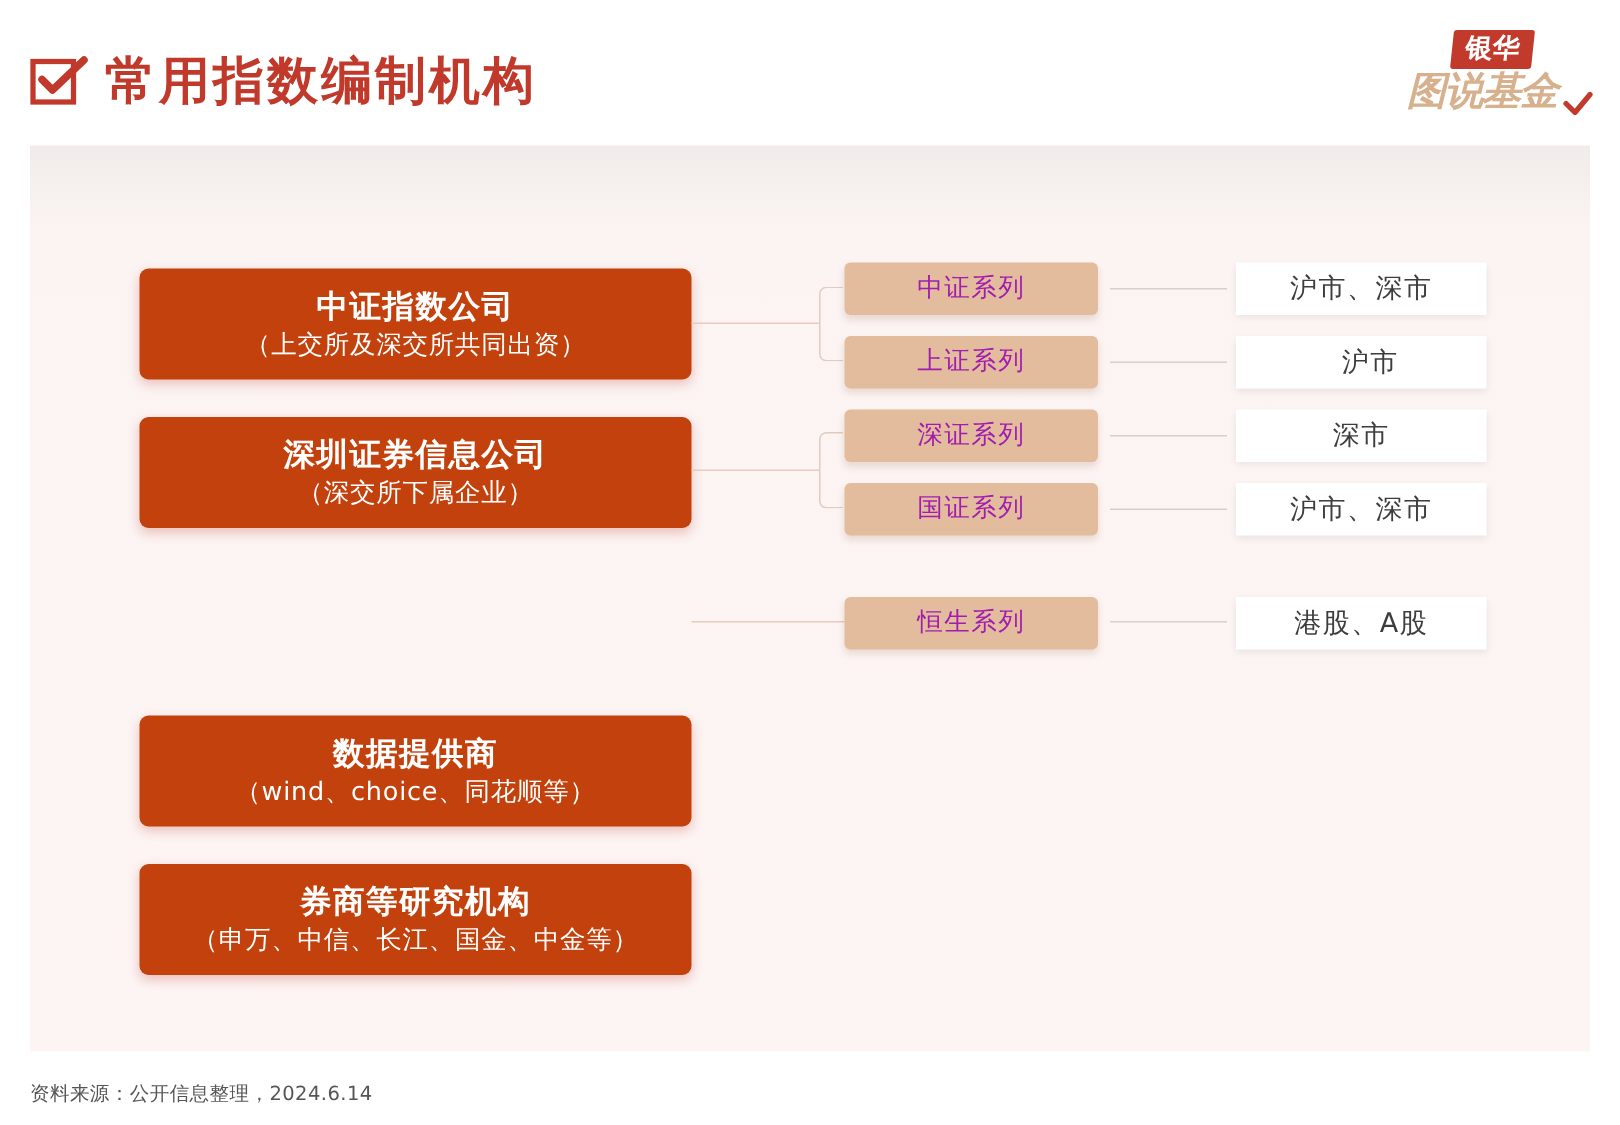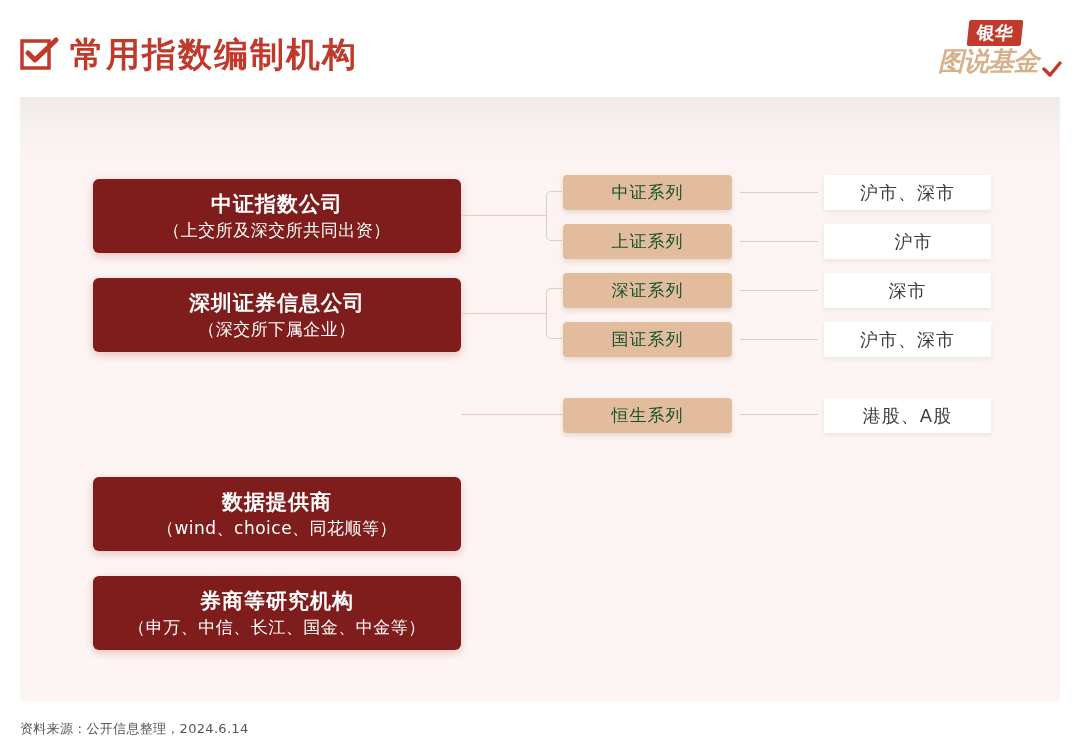--- a/index.html
+++ b/index.html
@@ -26,31 +26,31 @@
   }
   .logo-check { position: absolute; left: 104px; top: 40px; width: 20px; height: 18px; }
 
   
   .panel {
     position: absolute; left: 20px; top: 97px; width: 1040px; height: 604px;
     background: linear-gradient(to bottom, #f1ecea 0px, #fbf4f3 60px, #fdf5f4 100%);
   }
 
   .org {
-    position: absolute; left: 93px; width: 368px; height: 74px; background: #7f1d1d;
+    position: absolute; left: 93px; width: 368px; height: 74px; background: #c2410c;
     border-radius: 6px; box-shadow: 0 3px 8px rgba(192,57,43,0.28);
     color: #fff; text-align: center; display: flex; flex-direction: column; justify-content: center;
   }
   .org-name { font-size: 21px; font-weight: bold; line-height: 28px; letter-spacing: 1px; }
   .org-sub { font-size: 17px; line-height: 24px; letter-spacing: 0.5px; }
 
   .series {
     position: absolute; left: 563px; width: 169px; height: 35px; background: #e2bc9d;
     border-radius: 4px; box-shadow: 0 3px 5px rgba(170,120,90,0.22);
-    color: #14532d; font-size: 17px; text-align: center; line-height: 35px; letter-spacing: 1px;
+    color: #a21caf; font-size: 17px; text-align: center; line-height: 35px; letter-spacing: 1px;
   }
   .market {
     position: absolute; left: 824px; width: 167px; height: 35px; background: #ffffff;
     box-shadow: 0 2px 5px rgba(0,0,0,0.07);
     color: #3d3d3d; font-size: 18px; text-align: center; line-height: 35px; letter-spacing: 1px;
   }
 
   .line { position: absolute; background: #ecc9bd; height: 1px; }
   .line.grey { background: #d6cfcc; }
   .bracket {

